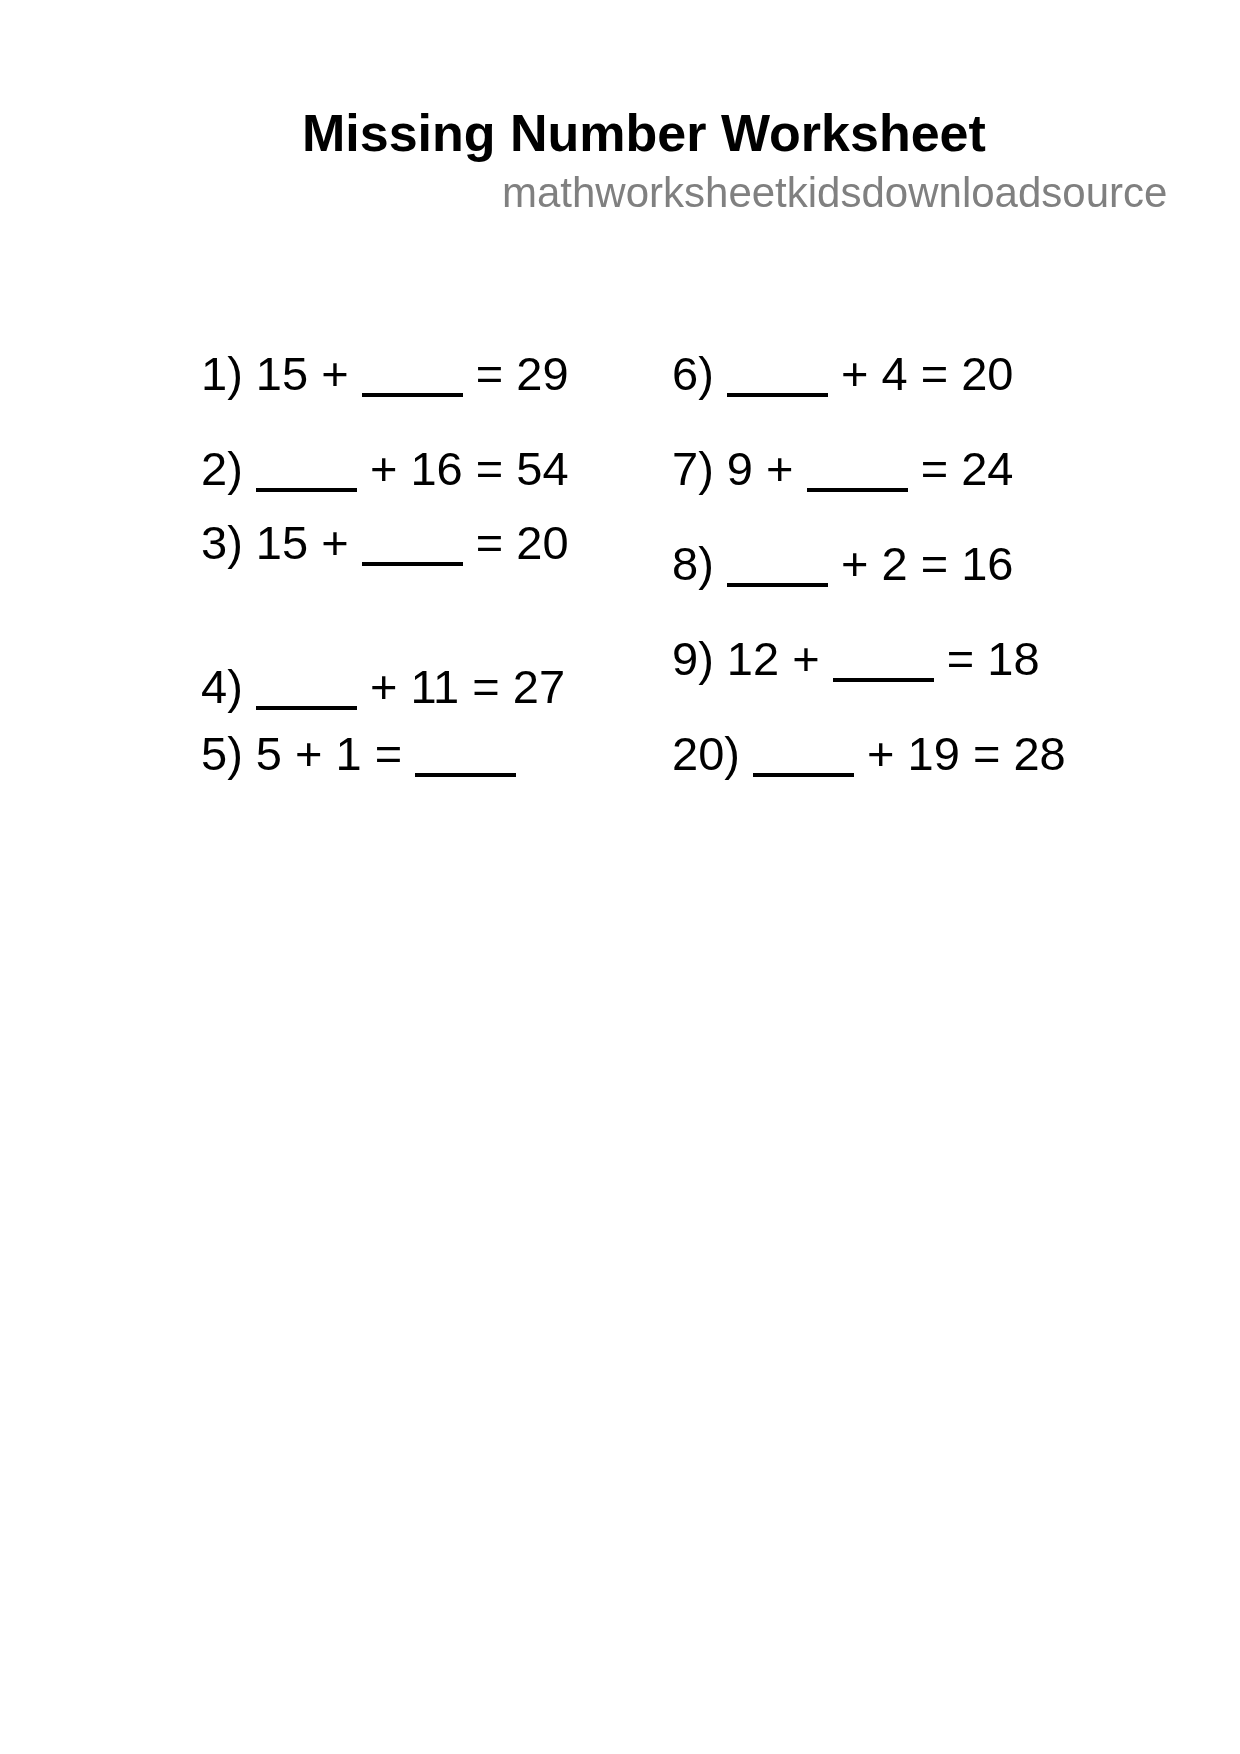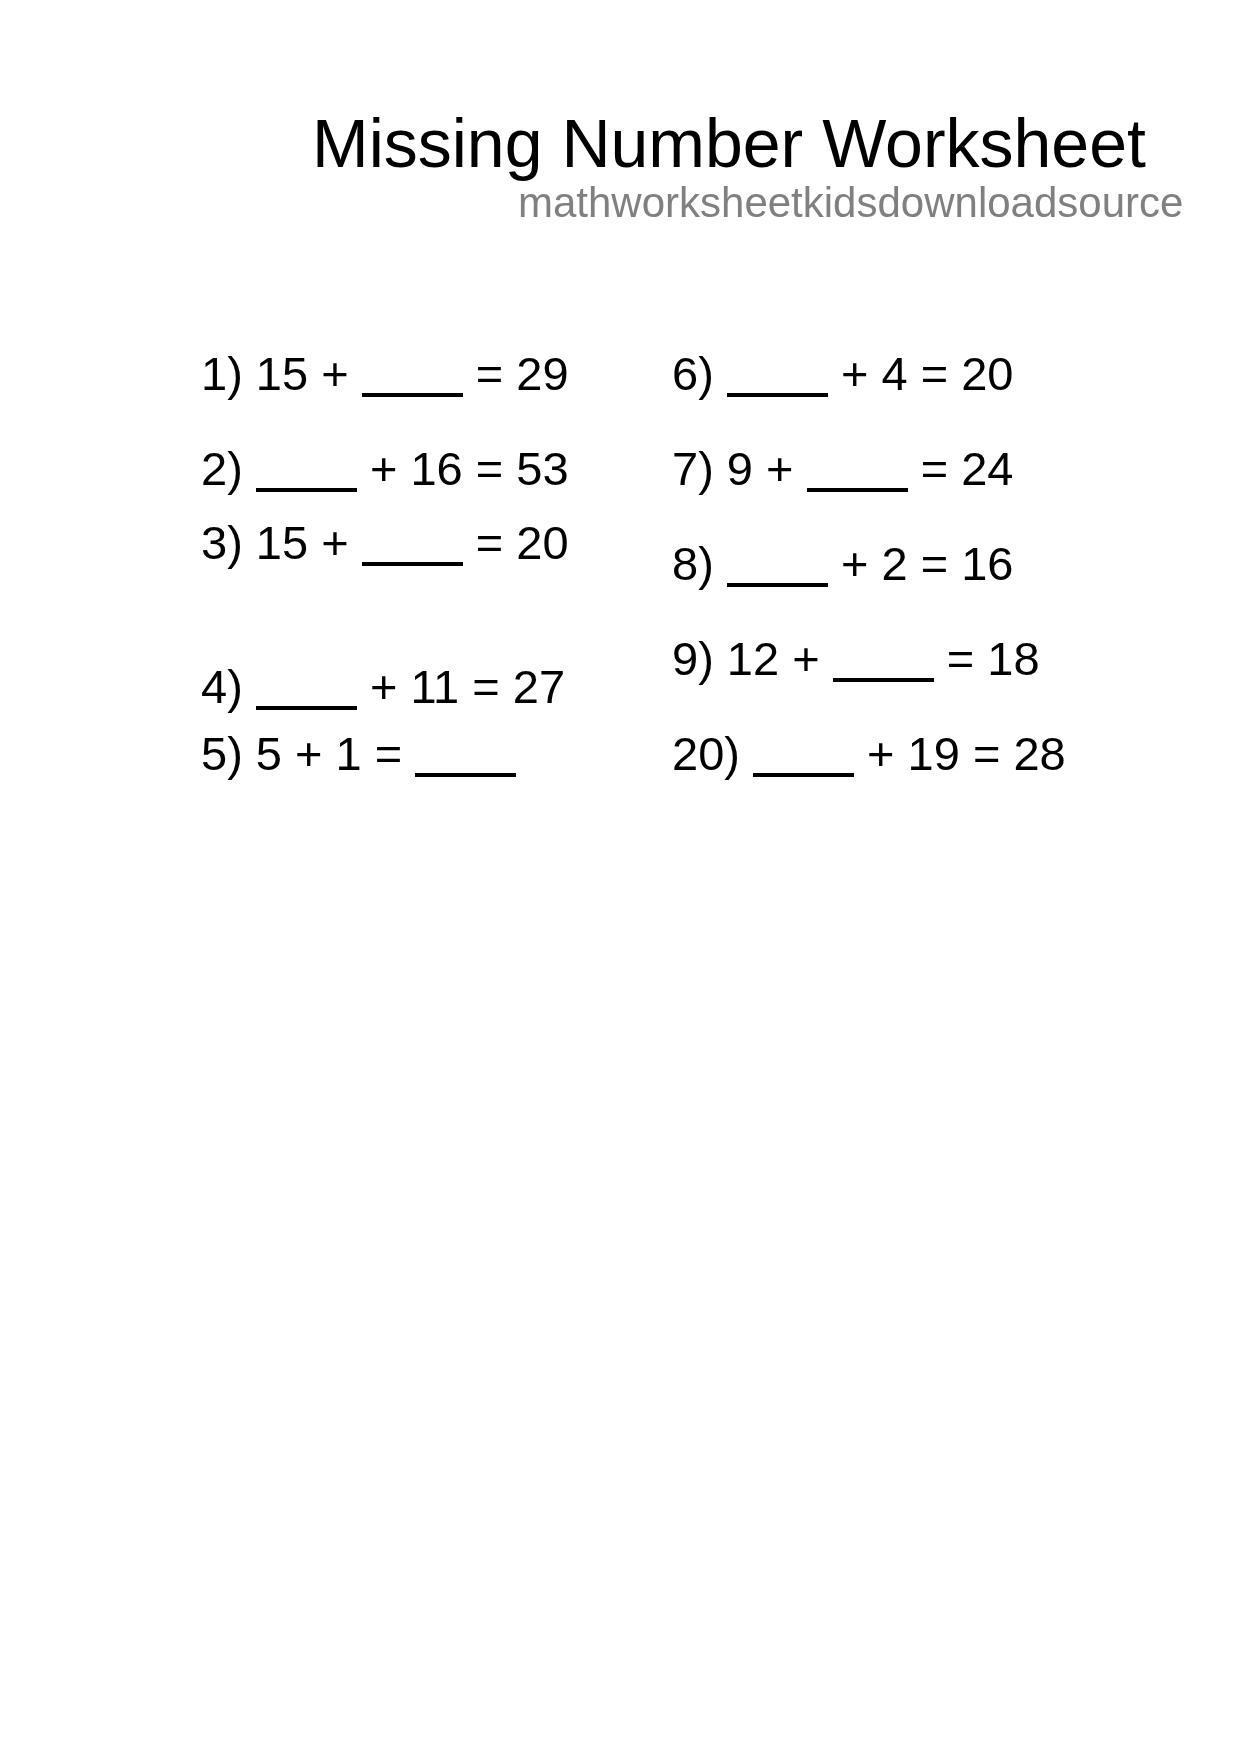--- a/index.html
+++ b/index.html
@@ -12,35 +12,34 @@
     height: 1754px;
     position: relative;
     overflow: hidden;
     font-family: "Liberation Sans", "DejaVu Sans", sans-serif;
     color: #000000;
   }
   .title {
     position: absolute;
     left: 302px;
     top: 98px;
-    font-size: 68px;
+    font-size: 52px;
     line-height: 70px;
     white-space: nowrap;
-    margin: 10px;
-    font-weight: normal;
+    margin: 0;
+    font-weight: bold;
   }
   .watermark {
     position: absolute;
     left: 502px;
-    top: 178px;
+    top: 168px;
     font-size: 42px;
     line-height: 50px;
     color: #808080;
     white-space: nowrap;
-    margin-left: 16px;
   }
   .problems {
     position: absolute;
     left: 0;
     top: 0;
   }
   .problem {
     position: absolute;
     font-size: 47px;
     line-height: 54px;
@@ -81,21 +80,21 @@
     <span class="blank"></span>
     <span>=</span>
     <span>29</span>
   </div>
   <div class="problem col-left" style="top:442px">
     <span>2)</span>
     <span class="blank"></span>
     <span>+</span>
     <span>16</span>
     <span>=</span>
-    <span>53</span>
+    <span>54</span>
   </div>
   <div class="problem col-left" style="top:516px">
     <span>3)</span>
     <span>15</span>
     <span>+</span>
     <span class="blank"></span>
     <span>=</span>
     <span>20</span>
   </div>
   <div class="problem col-left" style="top:660px">

